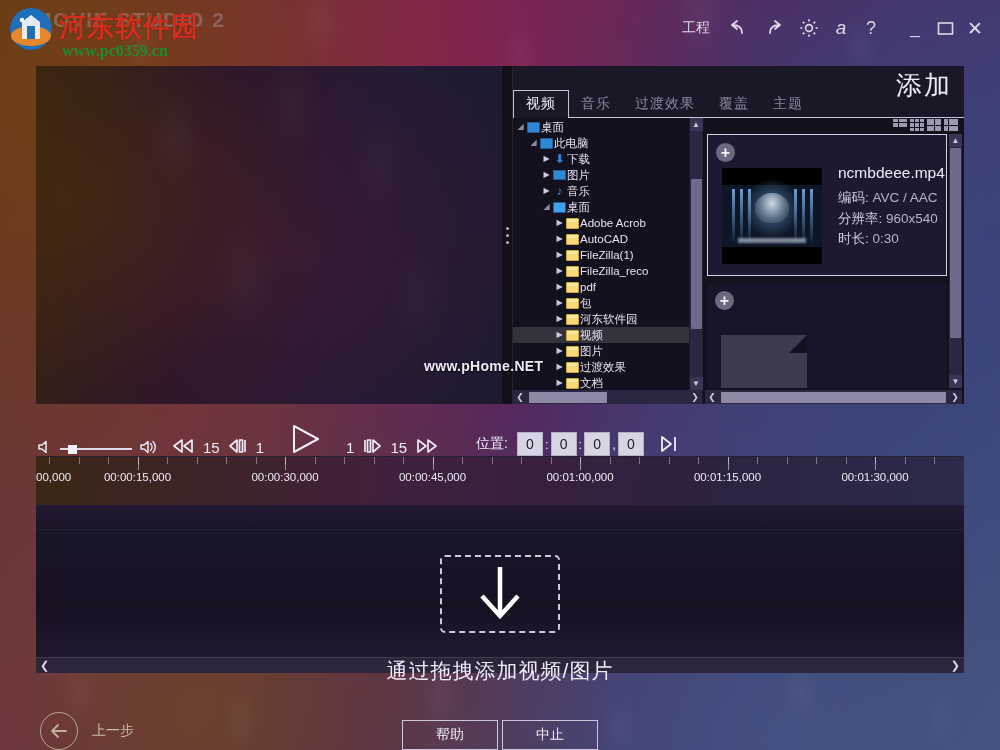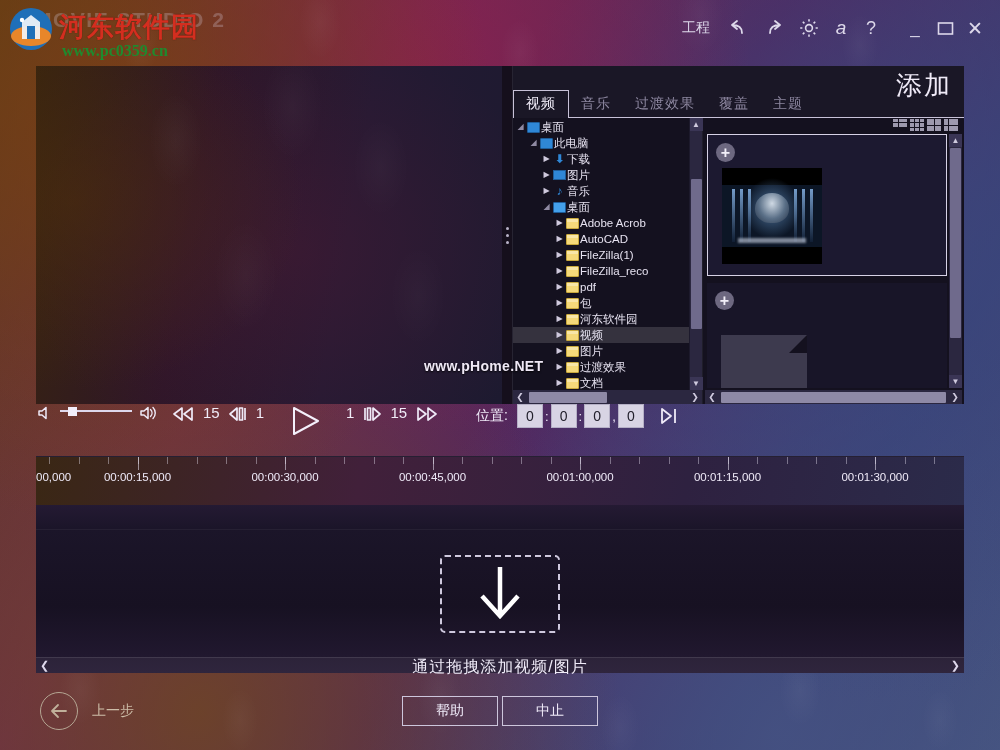--- a/index.html
+++ b/index.html
@@ -298,21 +298,21 @@
   #wm-phome {
     position: absolute; left: 424px; top: 358px; z-index: 5;
     font-size: 14px; font-weight: bold; color: #efe8f6;
     text-shadow: 0 1px 2px rgba(0,0,0,0.9);
     letter-spacing: .3px; pointer-events: none; text-align: right;
   }
 
   
   #transport {
     position: absolute; left: 36px; top: 404px; width: 928px; height: 52px;
-    display: flex; align-items: flex-start;
+    display: flex; align-items: flex-end;
     color: #efeaf8;
   }
   .tc { display: flex; align-items: center; cursor: pointer; }
   #vol-slider {
     position: relative; width: 72px; height: 14px; margin: 0 6px;
     display: flex; align-items: center; cursor: pointer;
   }
   #vol-track { width: 100%; height: 2px; background: #ded8ec; }
   #vol-knob { position: absolute; left: 8px; width: 9px; height: 9px; background: #f2eefa; }
   .tnum { font-size: 15px; margin: 0 7px; color: #f0ecf8; }
@@ -359,35 +359,35 @@
   }
   #dropzone {
     position: absolute; left: 50%; top: 50px; transform: translateX(-50%);
     width: 120px; height: 78px;
     border: 2px dashed #cfc9de; border-radius: 5px;
     display: flex; align-items: center; justify-content: center;
     cursor: pointer;
   }
   #drop-text {
     position: absolute; left: 50%; top: 152px; transform: translateX(-50%);
-    font-size: 16px; color: #efeaf8; white-space: nowrap; letter-spacing: 1px;
+    font-size: 21px; color: #efeaf8; white-space: nowrap; letter-spacing: 1px;
   }
   #tl-hsb {
     position: absolute; left: 0; right: 0; bottom: 0; height: 16px;
     background: rgba(255,255,255,0.05);
     border-top: 1px solid rgba(255,255,255,0.10);
     display: flex; align-items: center; justify-content: space-between;
     padding: 0 4px;
   }
   .tlsb-arrow { font-size: 11px; color: #ded8ec; cursor: pointer; }
 
   
   #bottom {
     position: absolute; left: 0; bottom: 0; width: 1000px; height: 78px;
-    display: flex; align-items: center;
+    display: flex; align-items: flex-end;
   }
   #back-group { display: flex; align-items: center; margin-left: 40px; cursor: pointer; }
   .round-btn {
     width: 38px; height: 38px; border-radius: 50%;
     border: 1.6px solid #cdc6dc;
     display: flex; align-items: center; justify-content: center;
     cursor: pointer;
   }
   #back-group .round-btn { border-color: #b5a693; }
   #back-label { margin-left: 14px; font-size: 14px; color: #cdbda8; }
@@ -661,20 +661,26 @@
                   <div class="streaks">
                     <i style="left:10%"></i>
                     <i style="left:18%"></i>
                     <i style="left:26%"></i>
                     <i style="left:72%"></i>
                     <i style="left:80%"></i>
                     <i style="left:88%"></i>
                   </div>
                   <div class="pic-figure"></div>
                   <div class="capt"></div>
+                </div>
+                <div class="fmeta">
+                  <div class="fname">ncmbdeee.mp4</div>
+                  <div class="frow"><b>编码:</b> AVC / AAC</div>
+                  <div class="frow"><b>分辨率:</b> 960x540</div>
+                  <div class="frow"><b>时长:</b> 0:30</div>
                 </div>
               </div>
               <div class="fitem">
                 <div class="plus">+</div>
                 <div class="fthumb doc">
                   <div class="doc-shape"></div>
                 </div>
               </div>
             </div>
           <div id="list-vsb">

